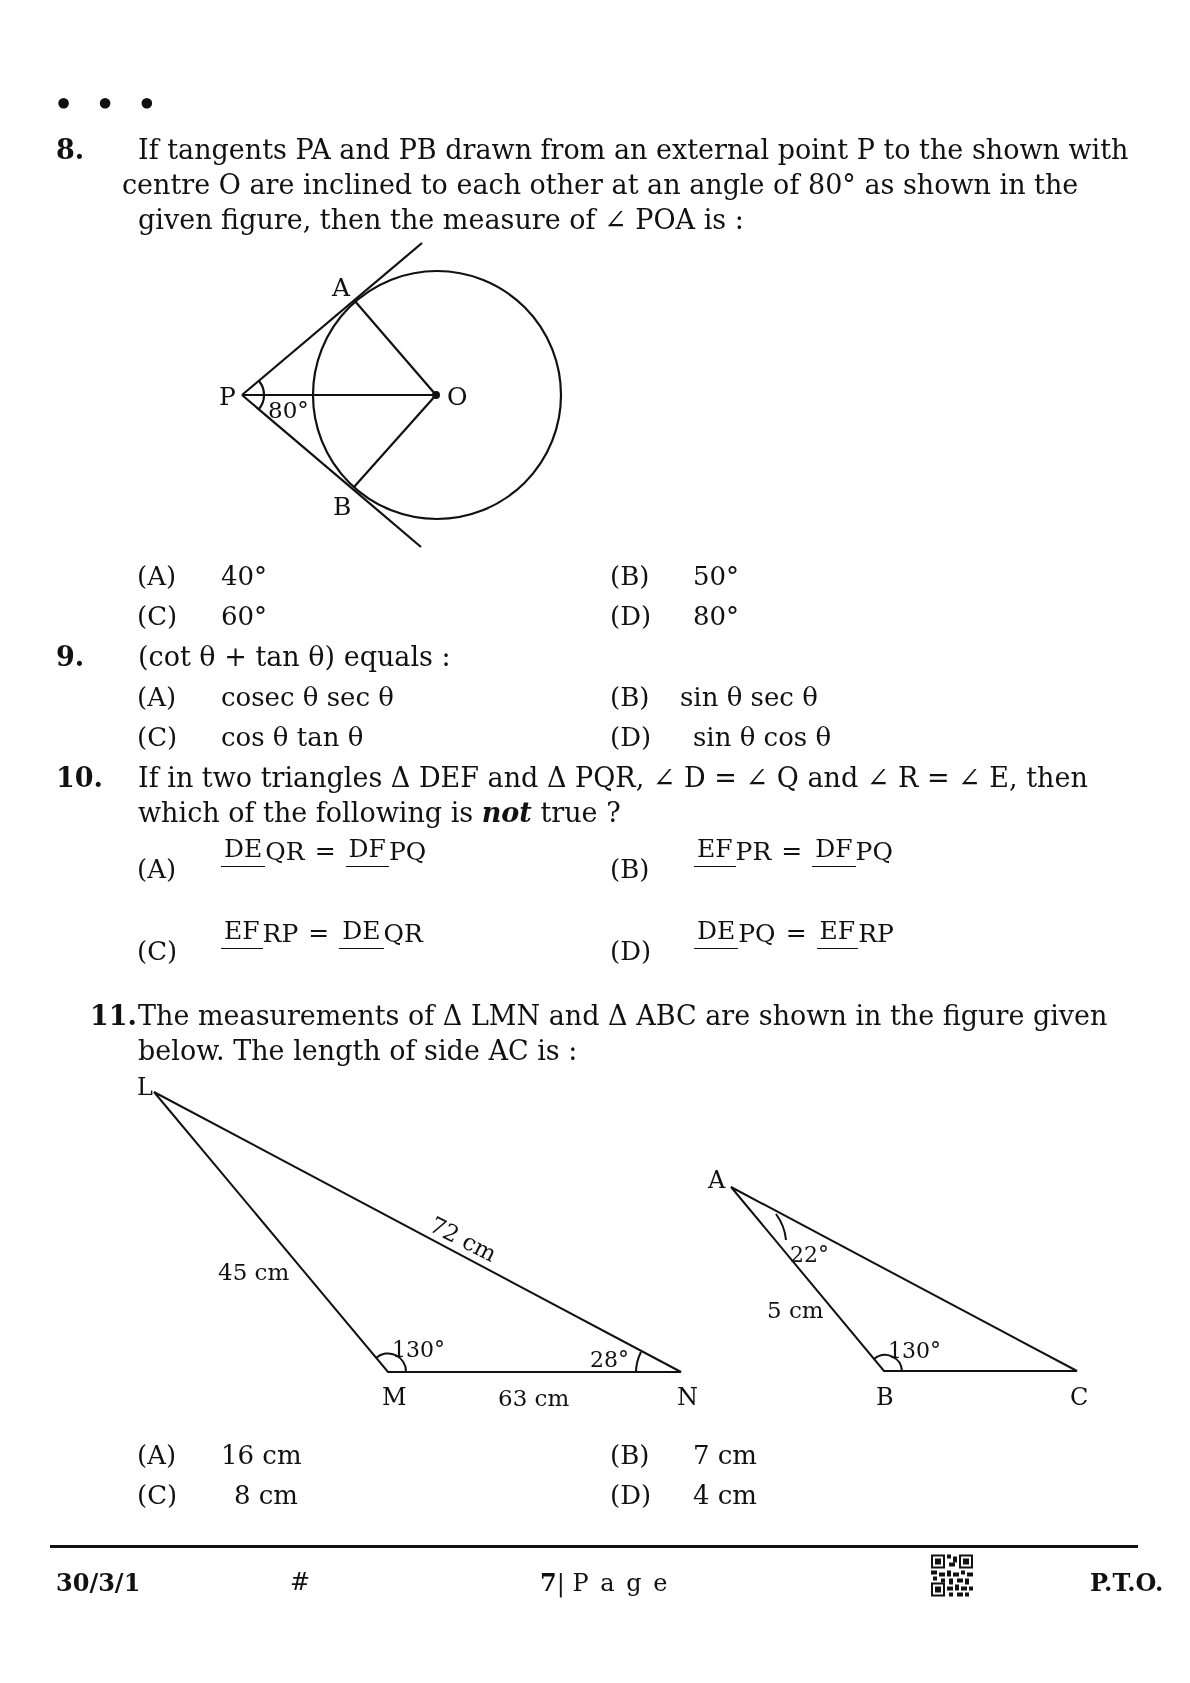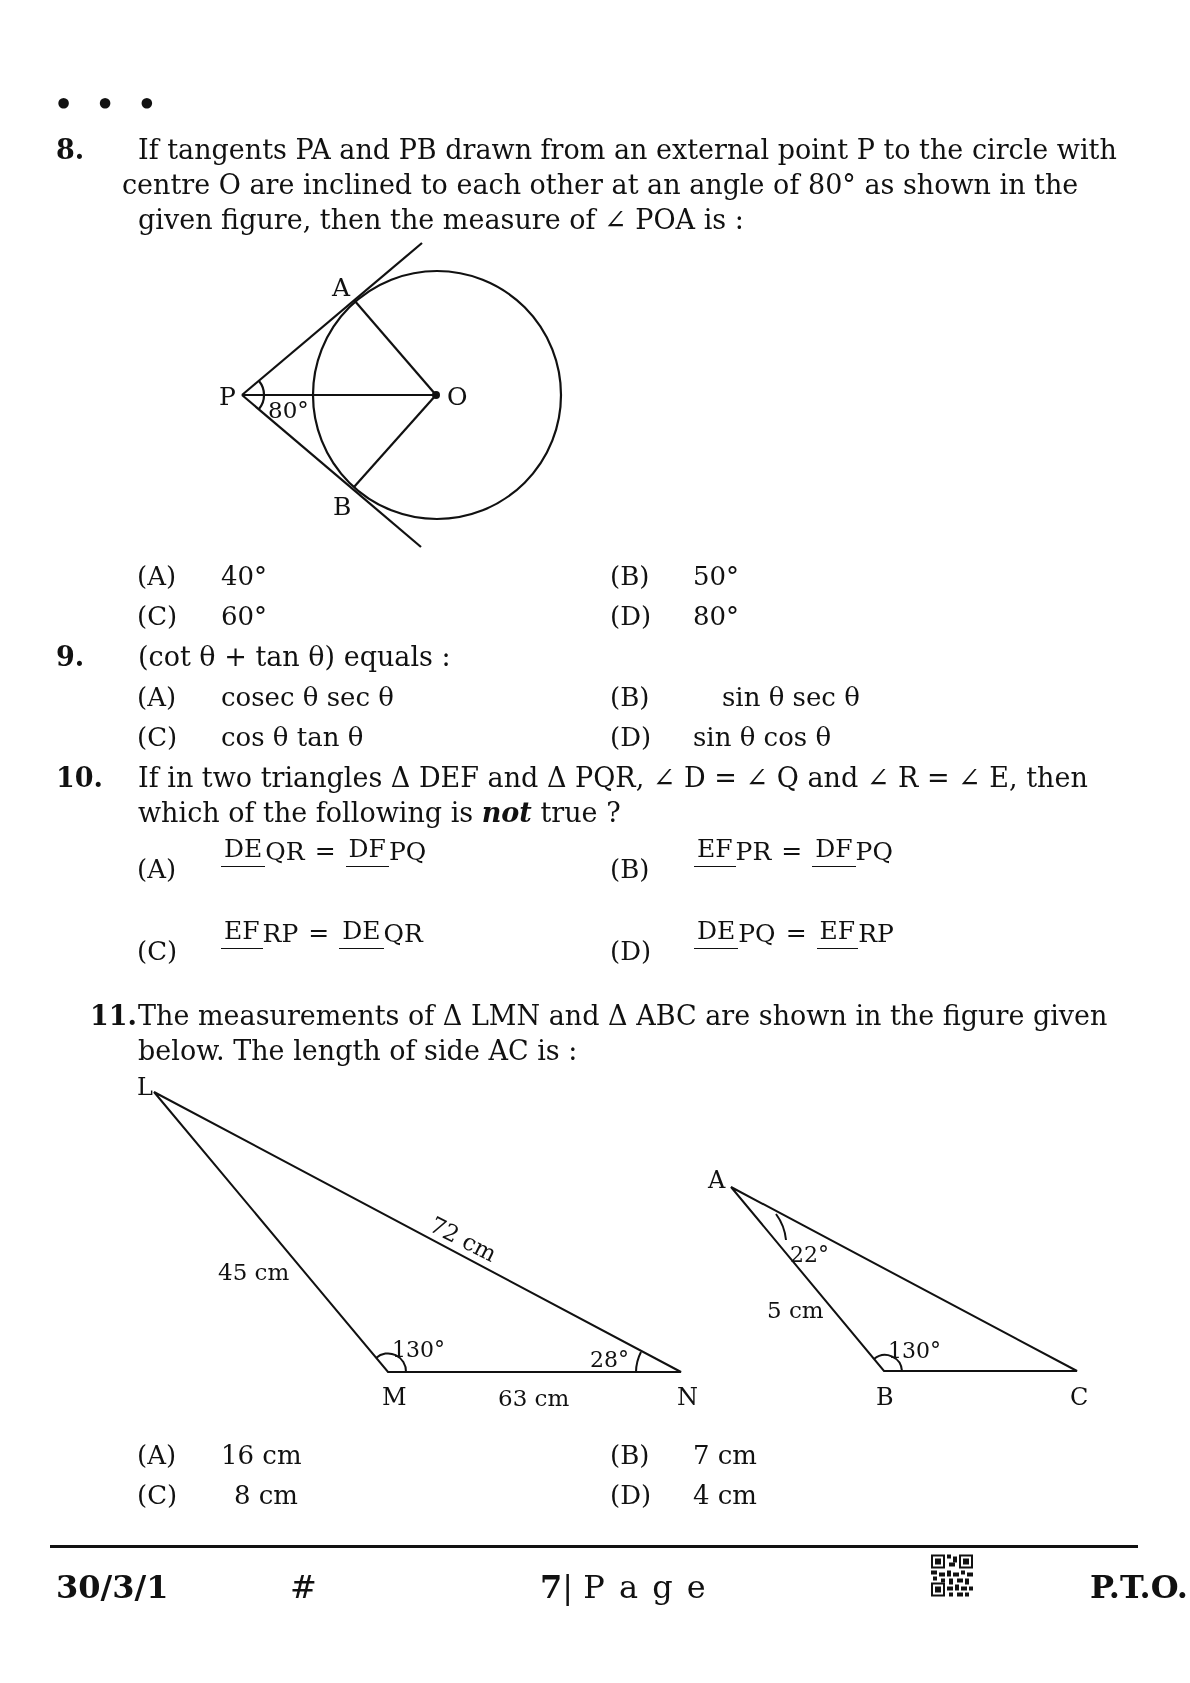--- a/index.html
+++ b/index.html
@@ -11,32 +11,32 @@
   .dots { font-size: 30px; letter-spacing: 6px; font-weight: bold; }
   .opt-label, .opt-val { font-size: 26px; }
   .frac { position: absolute; display: inline-flex; align-items: center; font-size: 25px; }
   .f { display: inline-flex; align-items: center; }
   .f .num { border-bottom: 1.5px solid #111; padding: 0 3px 2px; line-height: 30px; }
   .f .den { padding-top: 2px; line-height: 30px; }
   .eq { margin: 0 10px; }
   svg { position: absolute; overflow: visible; }
   svg text { font-family: "DejaVu Serif", "Liberation Serif", serif; fill: #111; }
   .footer-rule { position: absolute; left: 50px; top: 1545px; width: 1088px; height: 3px; background: #111; }
-  .foot { font-size: 32px; text-align: center; }
+  .foot { font-size: 24px; text-align: center; }
   .bold { font-weight: bold; }
   .qr { position: absolute; left: 931px; top: 1554px; width: 42px; height: 43px; }
 </style>
 </head>
 <body>
 
 <div class="abs dots" style="left:54px; top:86px;">• • •</div>
 
 <div>
   <div class="abs qnum" style="left:56px; top:134px;">8.</div>
-  <div class="abs txt" style="left:138px; top:132px; width:1000px; text-align:justify;">If tangents PA and PB drawn from an external point P to the circle with</div>
+  <div class="abs txt" style="left:138px; top:132px; width:1000px; text-align:justify;">If tangents PA and PB drawn from an external point P to the shown with</div>
   <div class="abs txt" style="left:122px; top:167px;">centre O are inclined to each other at an angle of 80° as shown in the</div>
   <div class="abs txt" style="left:138px; top:202px;">given figure, then the measure of ∠ POA is :</div>
 
   <svg style="left:0; top:0;" width="1190" height="600">
     <g stroke="#111" stroke-width="2.2" fill="none">
       <circle cx="437" cy="395" r="124"></circle>
       <line x1="242" y1="395" x2="422" y2="243"></line>
       <line x1="242" y1="395" x2="421" y2="547"></line>
       <line x1="242" y1="395" x2="436" y2="395"></line>
       <line x1="354" y1="300" x2="436" y2="395"></line>
@@ -60,21 +60,21 @@
   <div class="abs opt-label" style="left:610px; top:601px;">(D)</div>
   <div class="abs opt-val" style="left:693px; top:601px;">80°</div>
 </div>
 
 <div>
   <div class="abs qnum" style="left:56px; top:641px;">9.</div>
   <div class="abs txt" style="left:138px; top:639px;">(cot θ + tan θ) equals :</div>
   <div class="abs opt-label" style="left:137px; top:682px;">(A)</div>
   <div class="abs opt-val" style="left:221px; top:682px;">cosec θ sec θ</div>
   <div class="abs opt-label" style="left:610px; top:682px;">(B)</div>
-  <div class="abs opt-val" style="left:722px; top:682px;text-align:right;">sin θ sec θ</div>
+  <div class="abs opt-val" style="left:680px; top:682px;text-align:right;">sin θ sec θ</div>
   <div class="abs opt-label" style="left:137px; top:722px;">(C)</div>
   <div class="abs opt-val" style="left:221px; top:722px;">cos θ tan θ</div>
   <div class="abs opt-label" style="left:610px; top:722px;">(D)</div>
   <div class="abs opt-val" style="left:693px; top:722px;">sin θ cos θ</div>
 </div>
 
 <div>
   <div class="abs qnum" style="left:56px; top:762px;">10.</div>
   <div class="abs txt" style="left:138px; top:760px;">If in two triangles Δ DEF and Δ PQR, ∠ D = ∠ Q and ∠ R = ∠ E, then</div>
   <div class="abs txt" style="left:138px; top:795px;">

